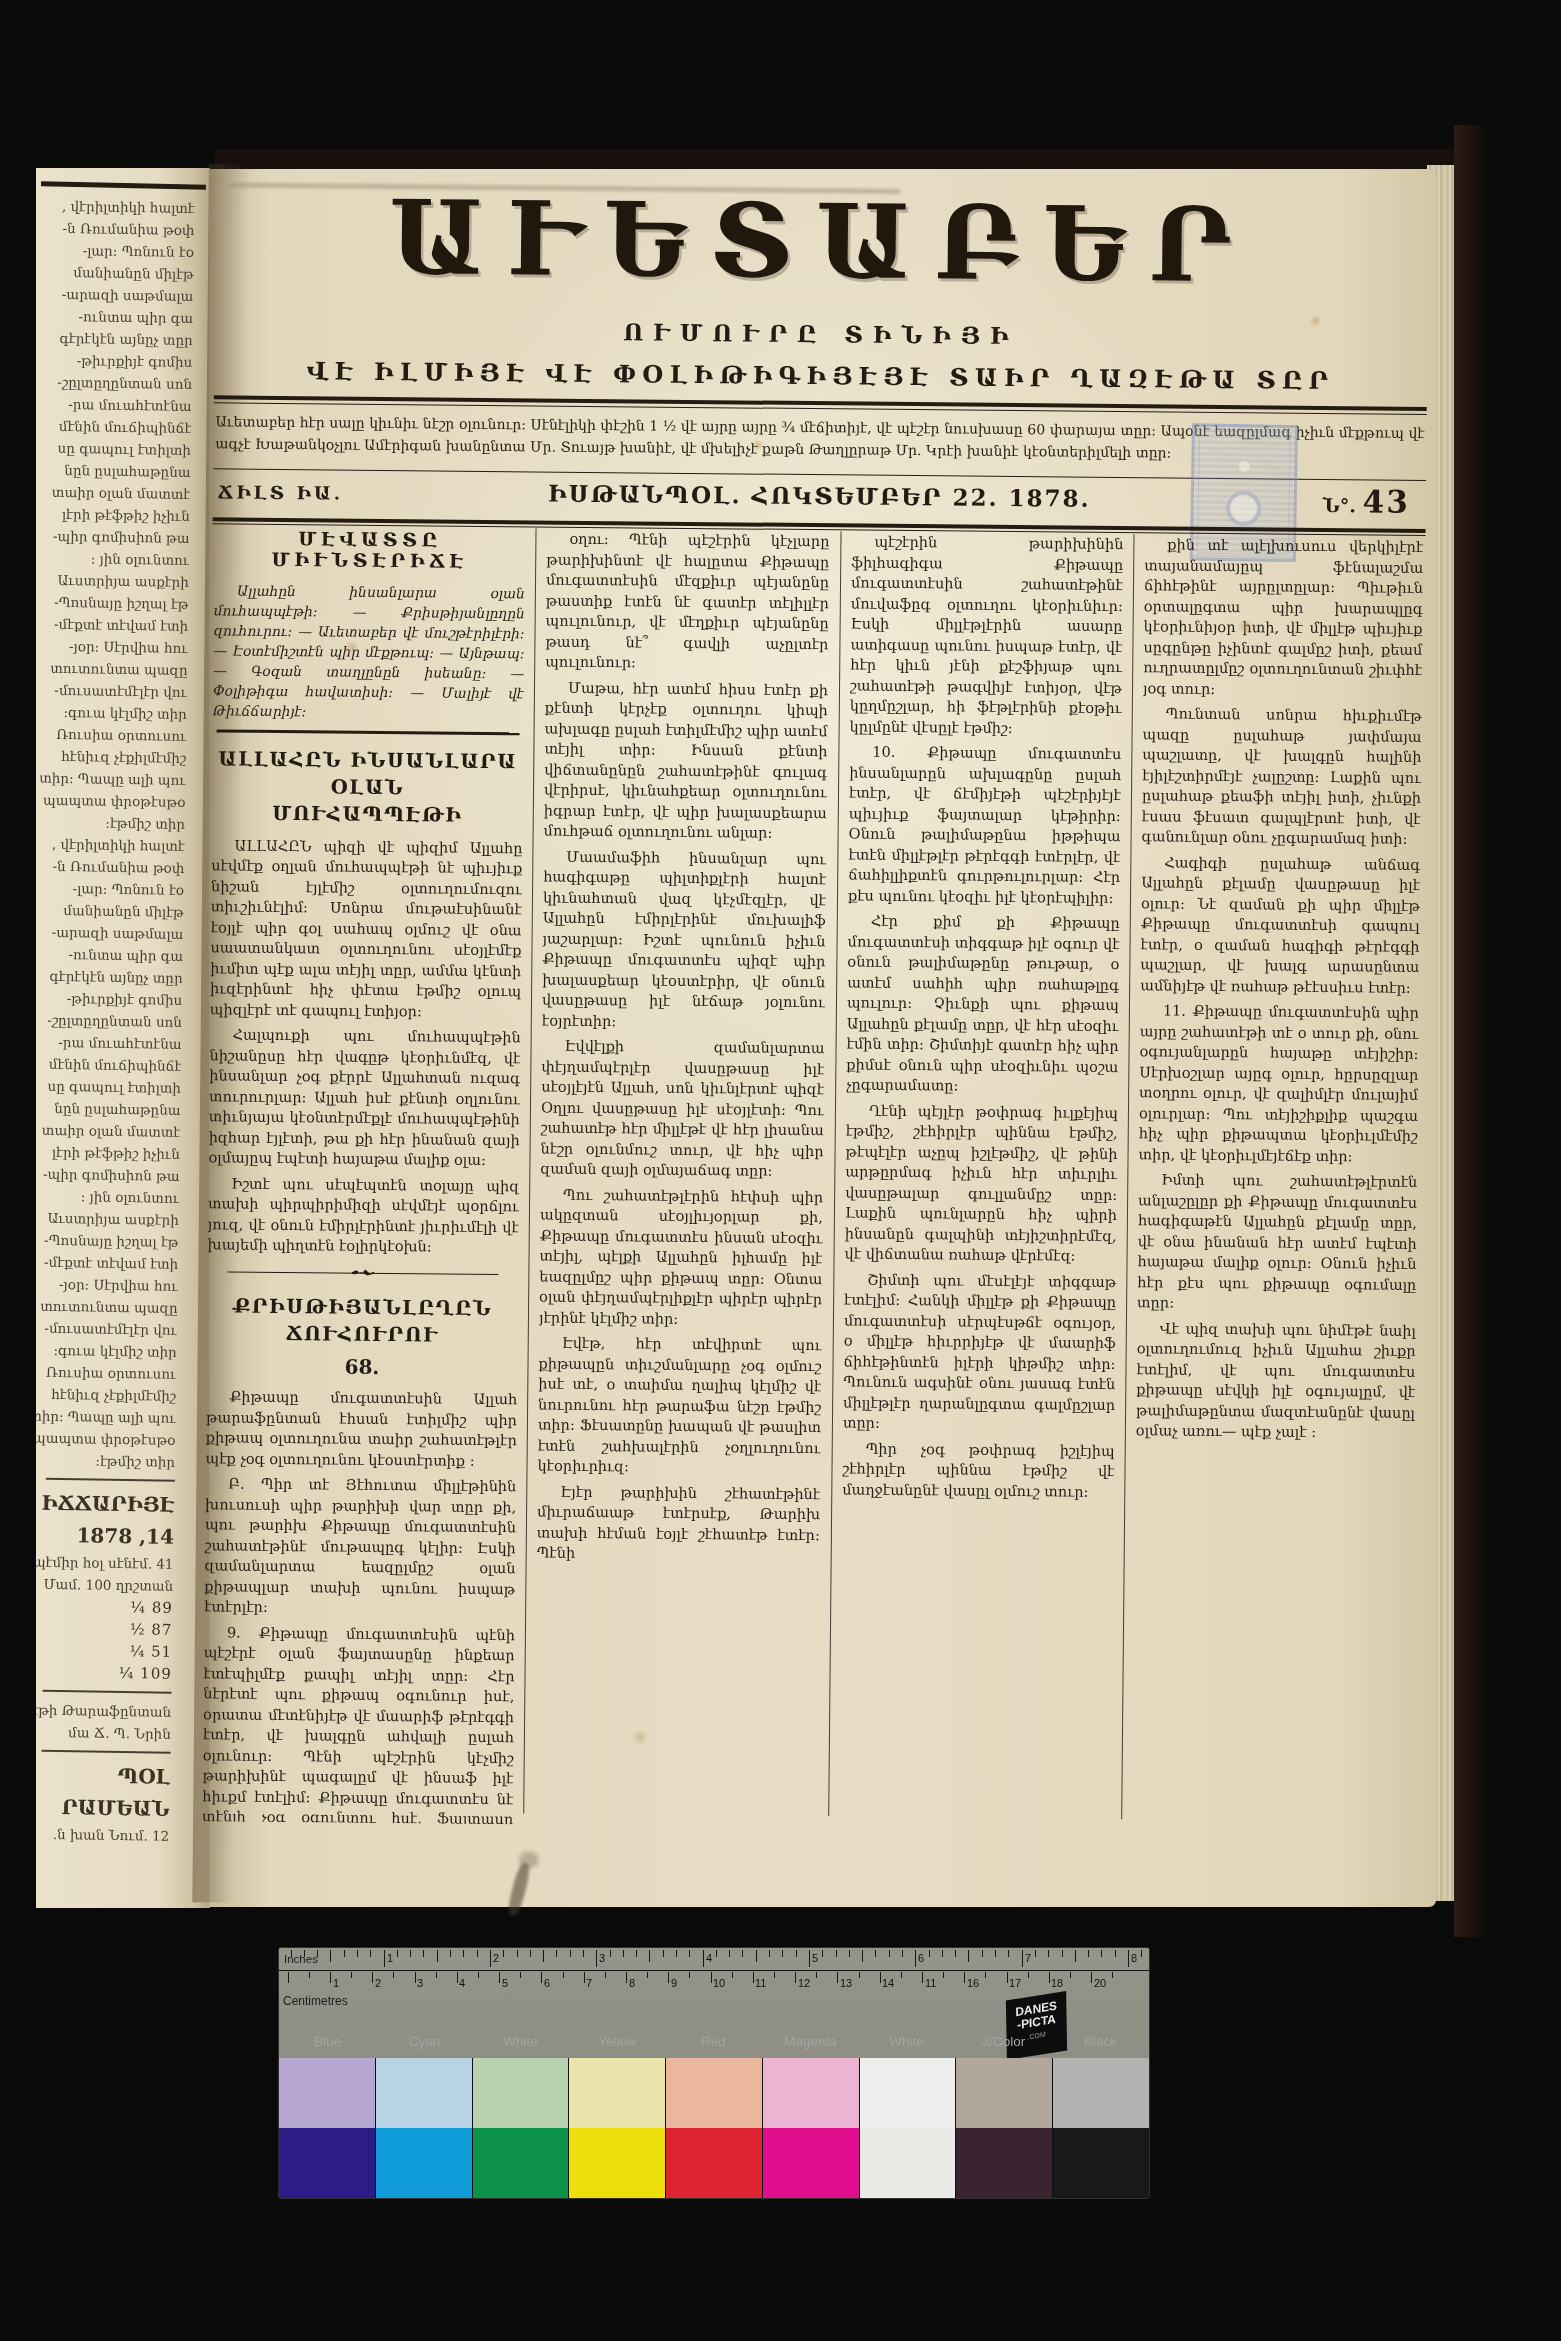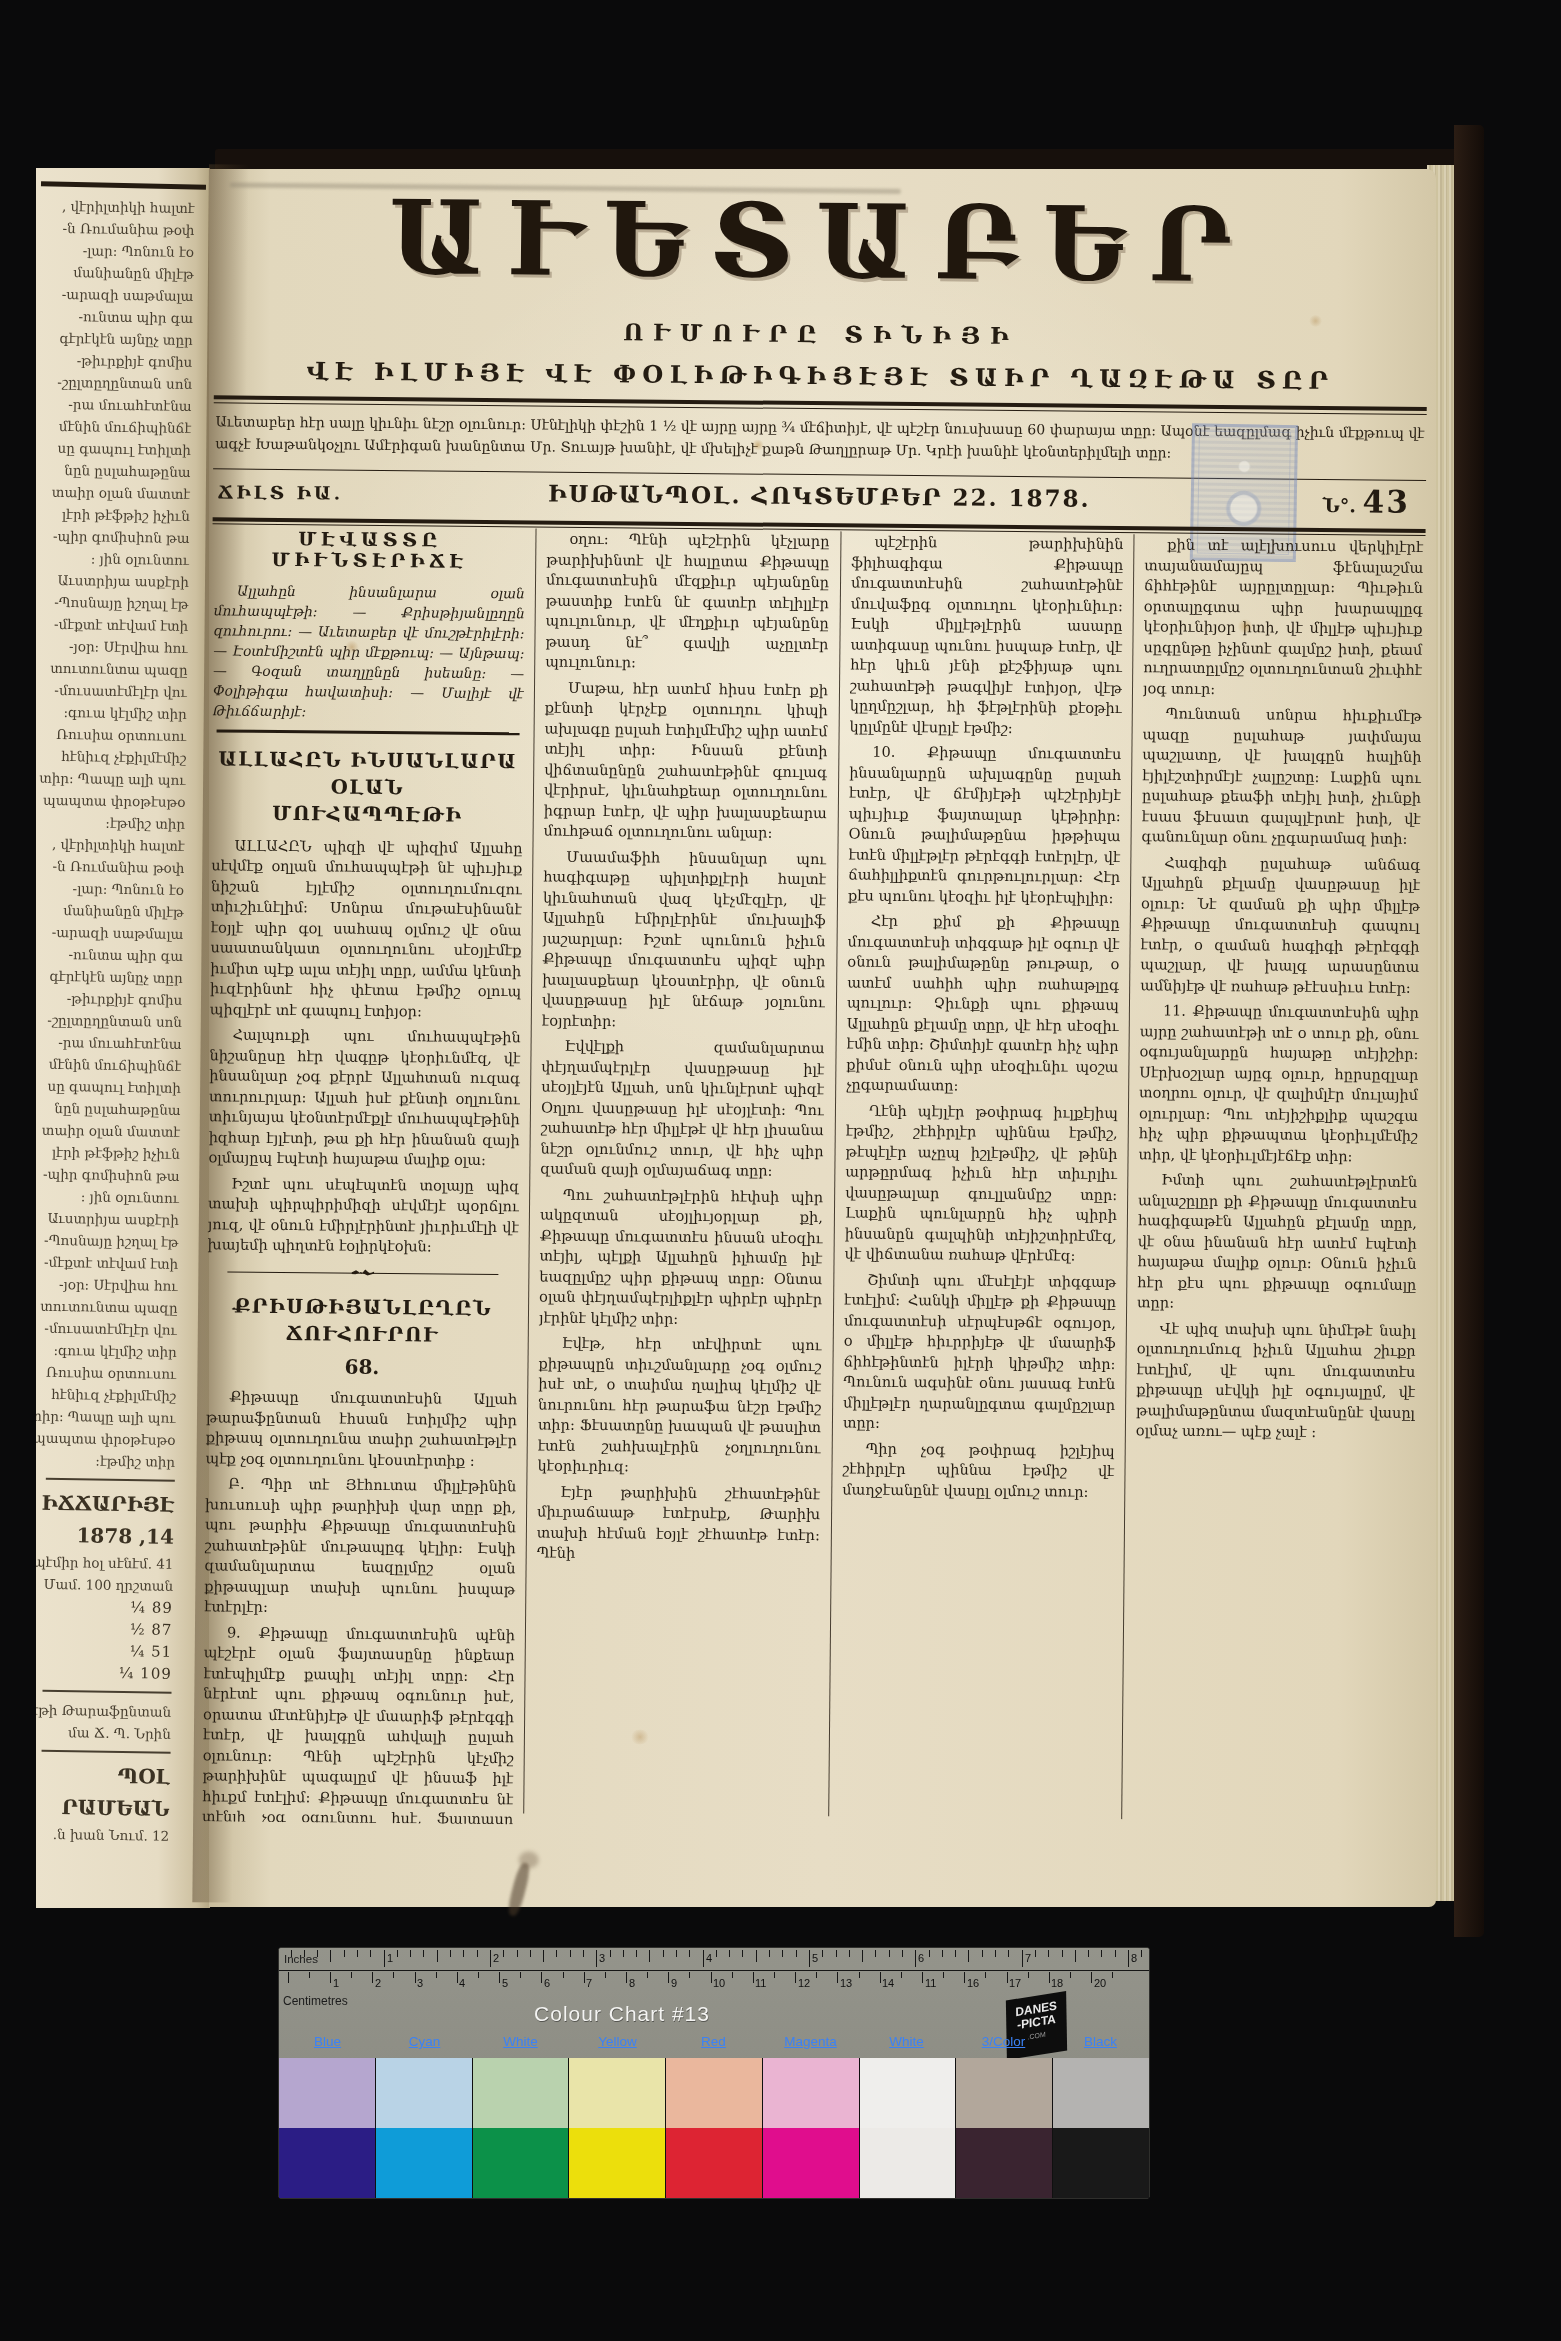--- a/index.html
+++ b/index.html
@@ -73,21 +73,21 @@
   #inches-label{position:absolute;left:5px;top:5px;font-size:11.5px;color:#1c1c1c;}
   #cm-label{position:absolute;left:4px;top:46px;font-size:12px;color:#1c1c1c;}
   .tick{position:absolute;width:1px;background:#161616;}
   .rnum{position:absolute;font-size:11px;color:#111;}
   #inchline{position:absolute;left:0;top:22px;width:100%;height:1px;background:#161616;}
   #ctitle{position:absolute;left:0;top:54px;width:686px;text-align:center;font-size:21px;color:#f4f4f2;letter-spacing:1px;text-shadow:0.5px 0.5px 0.5px rgba(0,0,0,.4);}
   #logo{position:absolute;left:727px;top:48px;width:61px;height:52px;background:#0d0d0d;transform:rotate(-9deg) skewX(-8deg);
         color:#e9e9e9;font-weight:bold;font-size:12px;line-height:13px;text-align:center;padding-top:7px;}
   #logo .dotcom{font-size:7px;color:#9a9a9a;font-weight:normal;}
   #labels{position:absolute;left:0;top:86px;width:100%;height:20px;}
-  #labels span{position:absolute;top:0;width:97px;text-align:center;font-size:13.5px;color:#3b82f6;text-decoration:underline;}
+  #labels span{position:absolute;top:0;width:97px;text-align:center;font-size:13.5px;color:#a3a3a3;}
   .prow{position:absolute;left:0;width:100%;display:flex;}
   .prow div{flex:1;border-left:1px solid #101010;}
   .prow div:first-child{border-left:none;}
   #pastel{top:110px;height:70px;}
   #satur{top:180px;height:70px;}
 </style>
 </head>
 <body>
 
 <div id="stage">
@@ -395,21 +395,20 @@
         <div class="tick" style="left: 728px; top: 24px; height: 11px;"></div>
         <div class="tick" style="left: 749px; top: 24px; height: 6px;"></div>
         <span class="rnum" style="left: 730px; top: 29px;">17</span>
         <div class="tick" style="left: 770px; top: 24px; height: 11px;"></div>
         <div class="tick" style="left: 791px; top: 24px; height: 6px;"></div>
         <span class="rnum" style="left: 772px; top: 29px;">18</span>
         <div class="tick" style="left: 812px; top: 24px; height: 11px;"></div>
         <div class="tick" style="left: 833px; top: 24px; height: 6px;"></div>
         <span class="rnum" style="left: 815px; top: 29px;">20</span>
       </div>
-    <div id="ctitle">Colour Chart #13</div>
     <div id="logo">
       <div>DANES</div>
         <div>-PICTA</div>
       <div class="dotcom">.COM</div>
     </div>
     <div id="labels">
         <span style="left: 0px;">Blue</span>
         <span style="left: 97px;">Cyan</span>
         <span style="left: 193px;">White</span>
         <span style="left: 290px;">Yellow</span>

